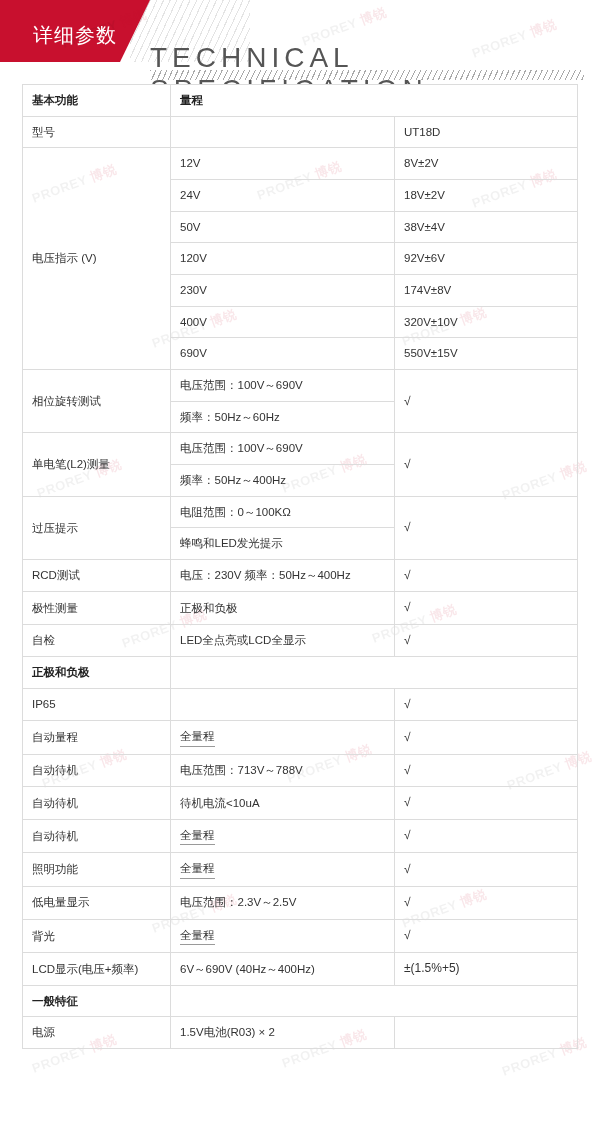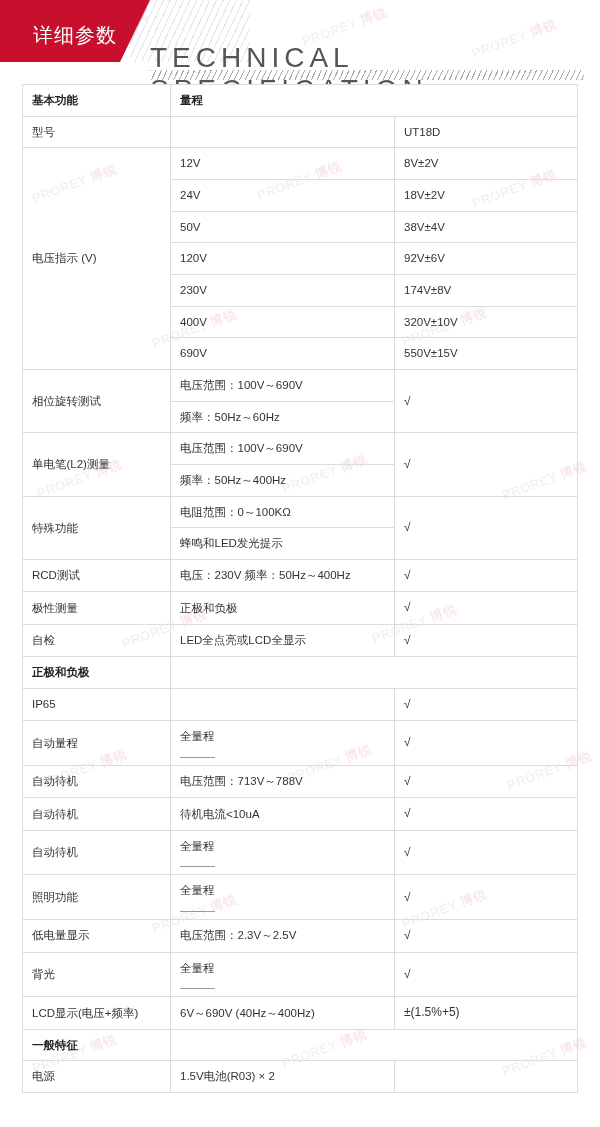--- a/index.html
+++ b/index.html
@@ -100,21 +100,21 @@
   .col-a { width: 148px; }
   .col-b { width: 224px; }
   .col-c { width: auto; }
 
   .section-row td {
     font-weight: bold;
     color: #222;
   }
   .bold { font-weight: normal; }
   .check { text-align: left; font-size: 12px; color:#333; }
-  .underline-txt { border-bottom: 1px solid #9a9a9a; display: inline-block; padding-bottom: 12px; }
+  .underline-txt { border-bottom: 1px solid #9a9a9a; display: inline-block; padding-bottom: 1px; }
 
   
   .wm {
     position: absolute;
     font-size: 13px;
     font-weight: bold;
     color: rgba(0,0,0,0.055);
     transform: rotate(-20deg);
     white-space: nowrap;
     pointer-events: none;
@@ -214,21 +214,21 @@
         </tr>
         <tr>
           <td rowspan="2">单电笔(L2)测量</td>
           <td>电压范围：100V～690V</td>
           <td rowspan="2" class="check">√</td>
         </tr>
         <tr>
           <td>频率：50Hz～400Hz</td>
         </tr>
         <tr>
-          <td rowspan="2">特殊功能</td>
+          <td rowspan="2">过压提示</td>
           <td>电阻范围：0～100KΩ</td>
           <td rowspan="2" class="check">√</td>
         </tr>
         <tr>
           <td>蜂鸣和LED发光提示</td>
         </tr>
         <tr>
           <td>RCD测试</td>
           <td>电压：230V 频率：50Hz～400Hz</td>
           <td class="check">√</td>

